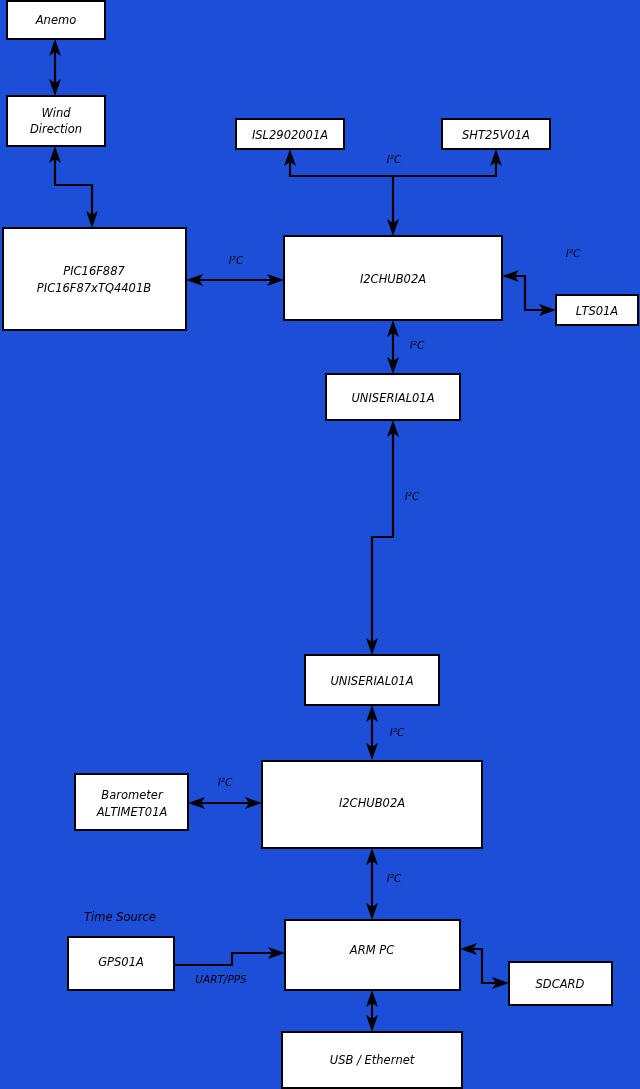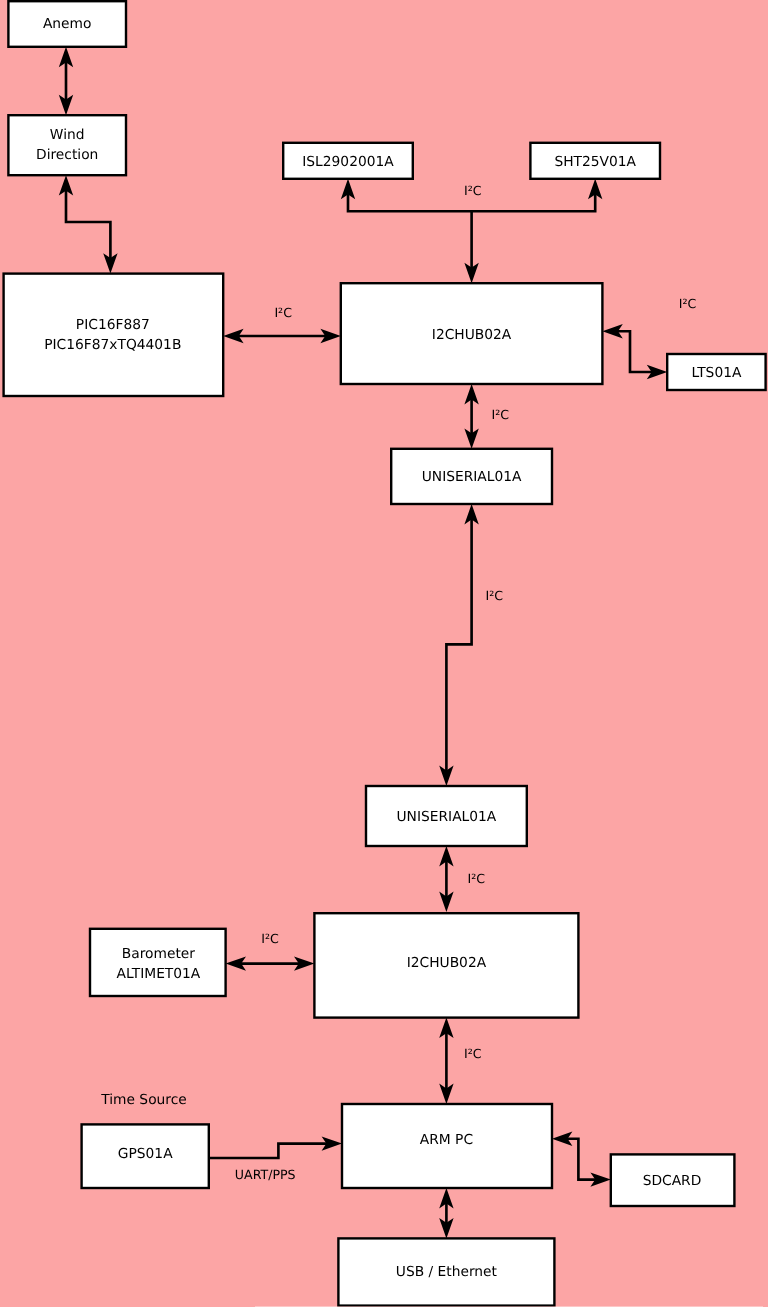--- a/index.html
+++ b/index.html
@@ -10,21 +10,22 @@
   body {
     width: 640px;
     height: 1089px;
     font-family: "DejaVu Sans", sans-serif;
     overflow: hidden;
   }
   #diagram-root {
     position: relative;
     width: 640px;
     height: 1089px;
-    background: #fca5a5;
+    background: #1d4ed8;
+    font-style: italic;
   }
   svg.diagram {
     display: block;
     width: 640px;
     height: 1089px;
   }
   .node-box {
     fill: #ffffff;
     stroke: #000000;
     stroke-width: 2;

